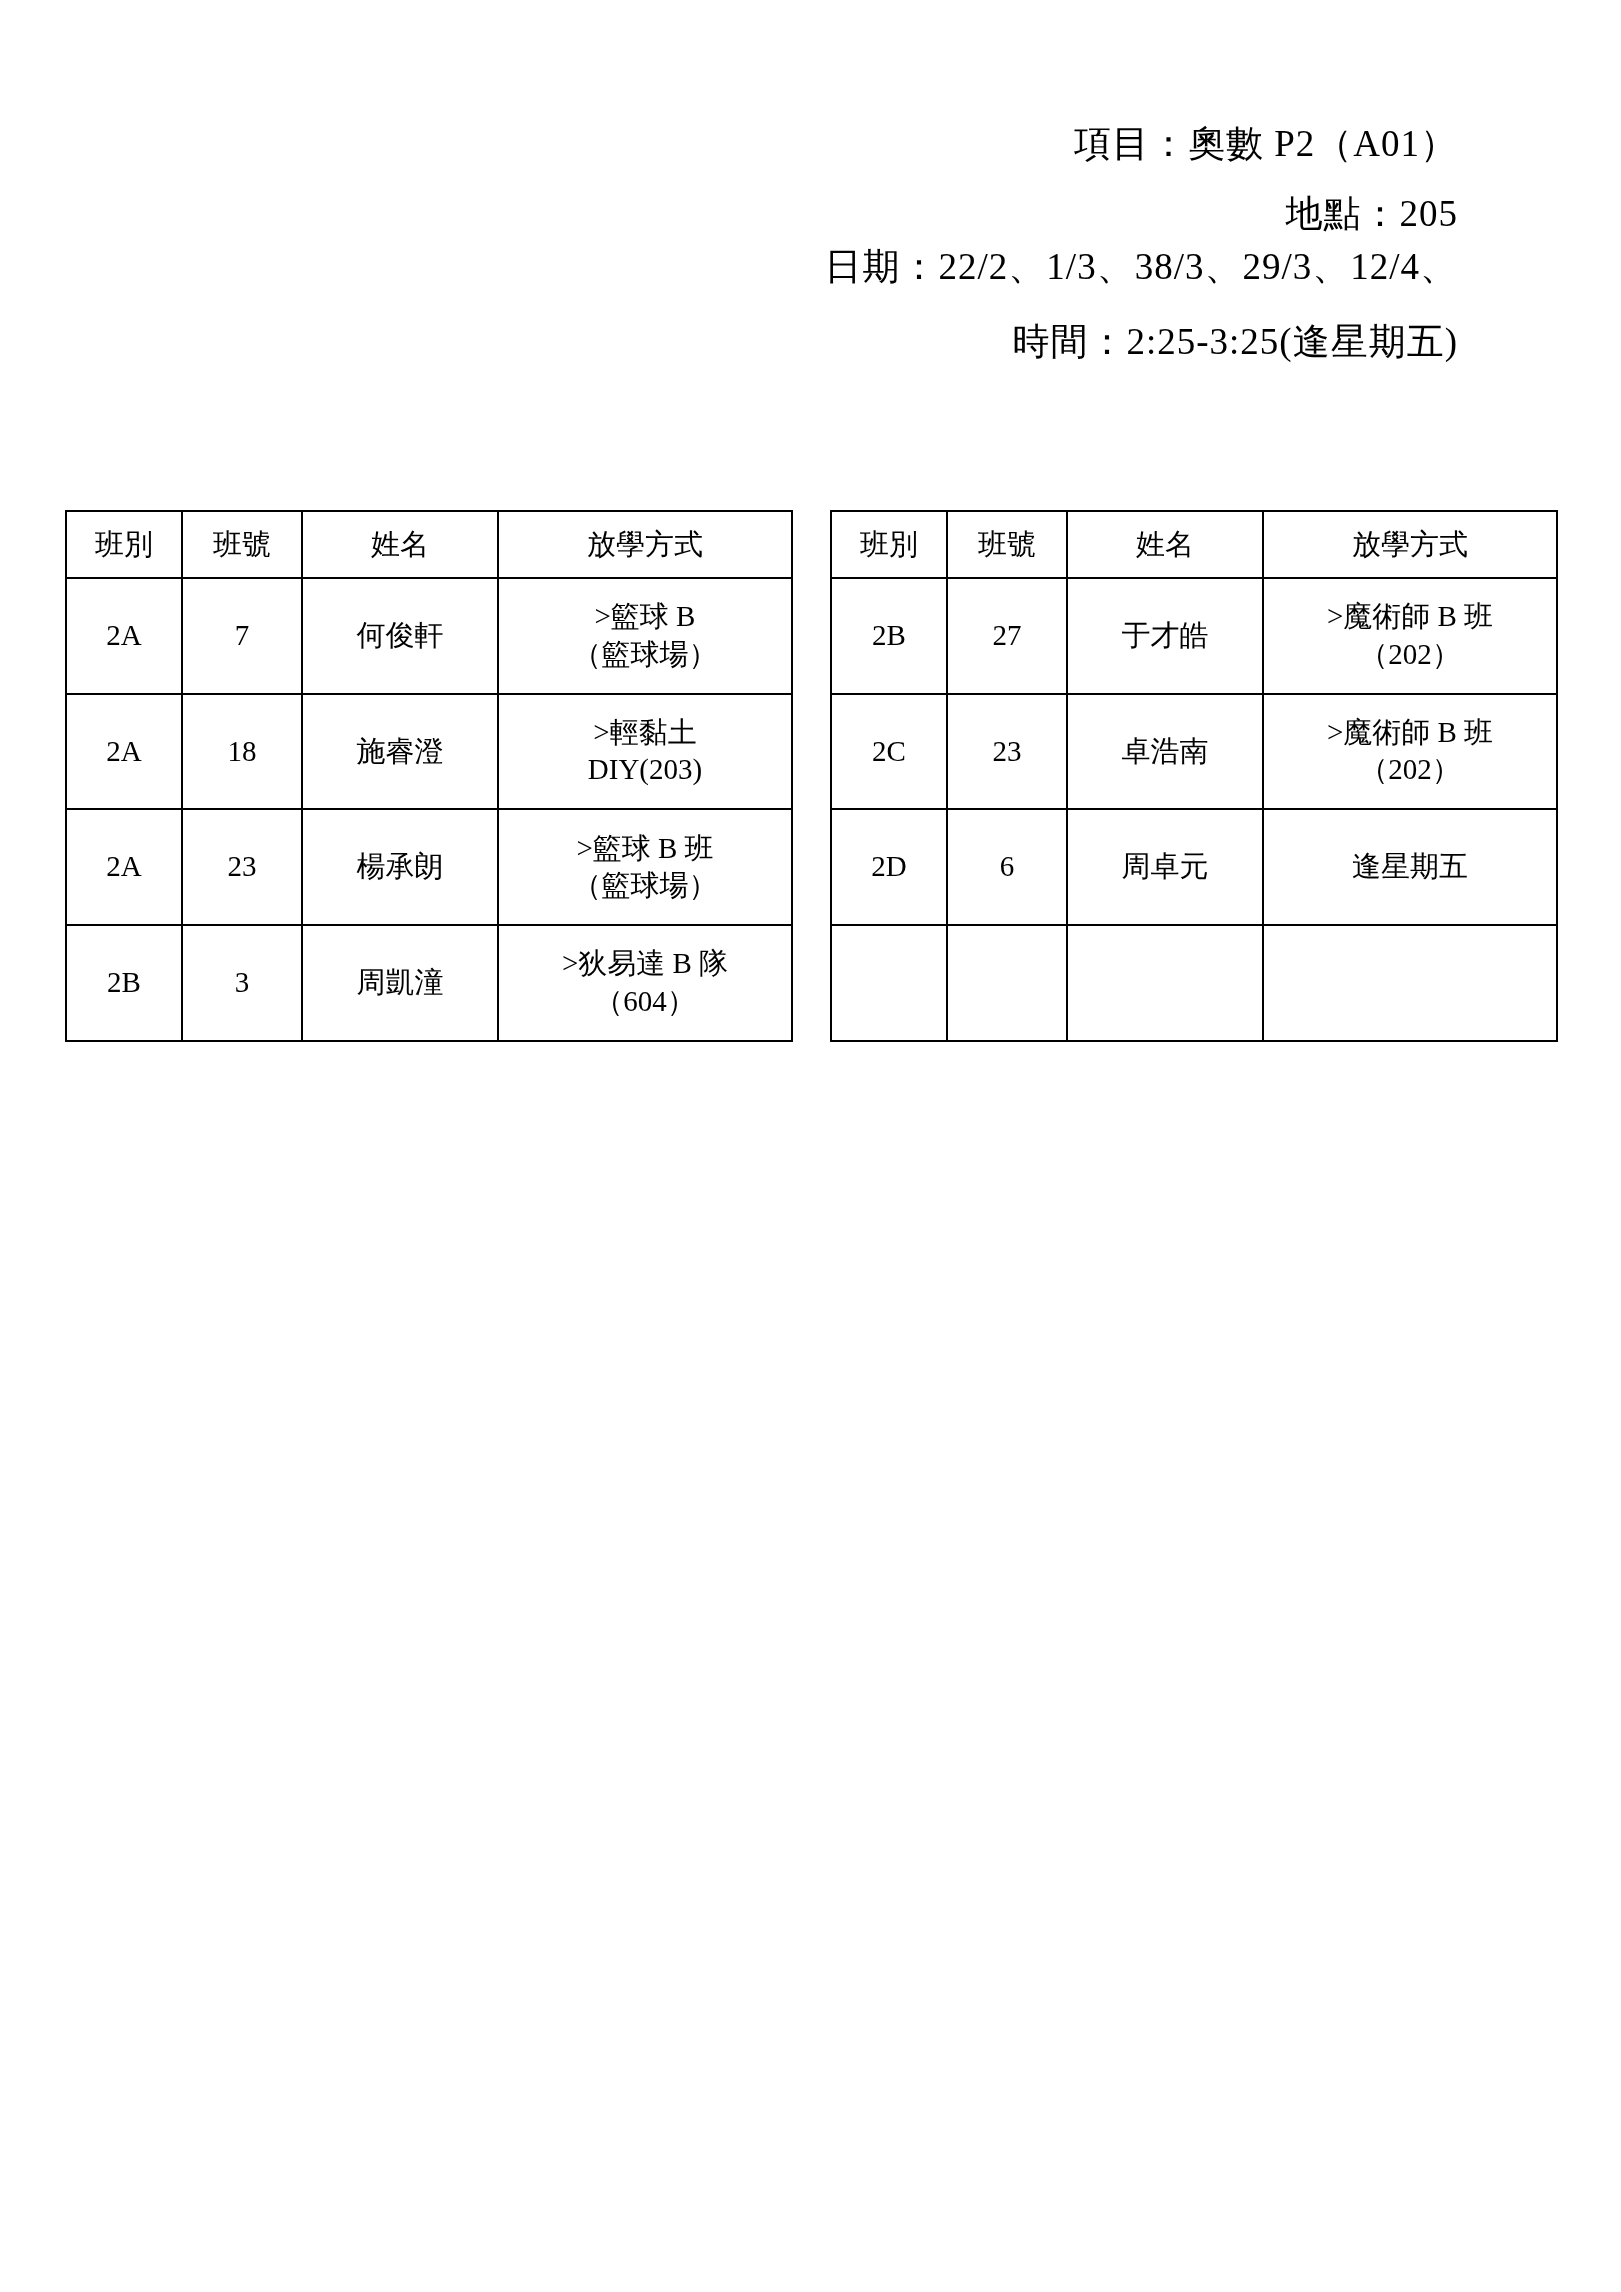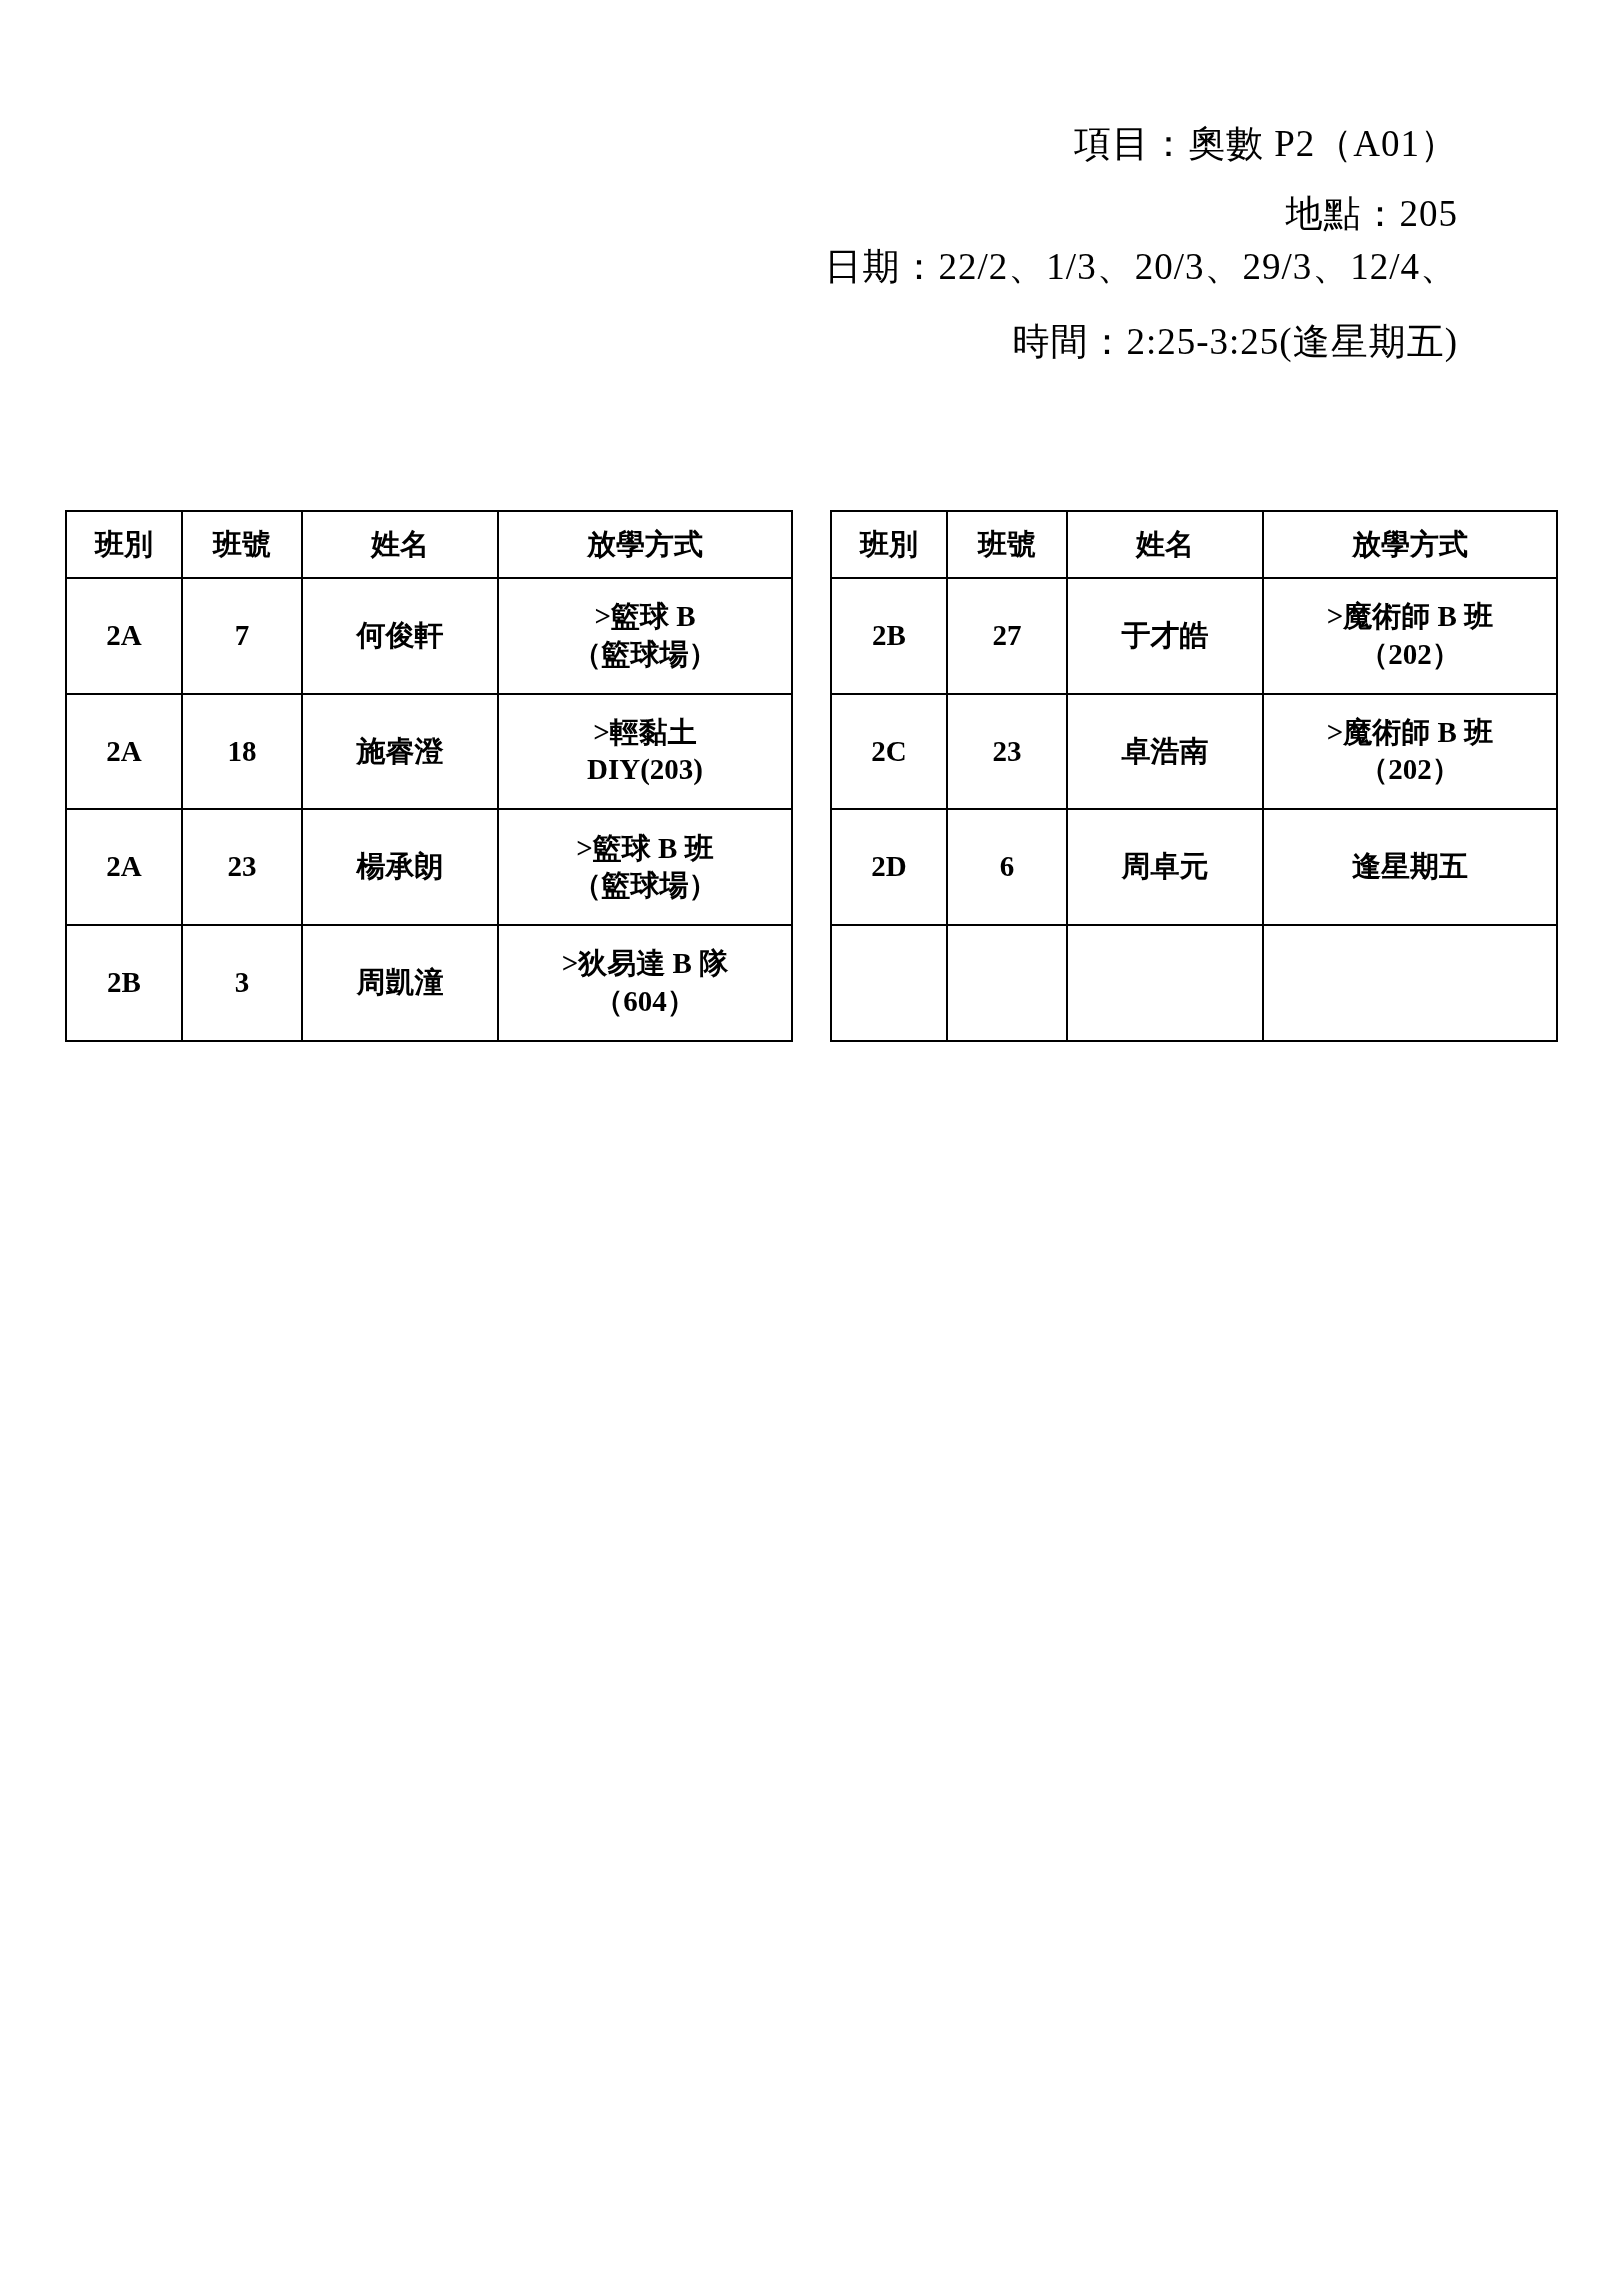--- a/index.html
+++ b/index.html
@@ -59,21 +59,21 @@
     table-layout: fixed;
     width: 725px;
   }
   table.sched td, table.sched th {
     border: 2px solid #000000;
     text-align: center;
     vertical-align: middle;
     font-size: 29px;
     line-height: 1.3;
     padding: 5.9px 3.9px;
-    font-weight: bold;
+    font-weight: normal;
   }
   table.sched th {
     height: 53px;
   }
   table.sched td {
     height: 102px;
   }
   col.c-class { width: 116px; }
   col.c-num   { width: 120px; }
   col.c-name  { width: 196px; }
@@ -88,21 +88,21 @@
   }
 </style>
 </head>
 <body>
 
 <div class="page">
 
   <div class="header">
     <div class="hline first">項目：奧數 P2（A01）</div>
     <div class="hline">地點：205</div>
-    <div class="hline">日期：22/2、1/3、20/3、29/3、12/4、</div>
+    <div class="hline">日期：22/2、1/3、38/3、29/3、12/4、</div>
     <div class="hline spacer-time">時間：2:25-3:25(逢星期五)</div>
   </div>
 
   <div class="tables">
 
     <table class="sched">
       <colgroup>
         <col class="c-class">
           <col class="c-num">
           <col class="c-name">

